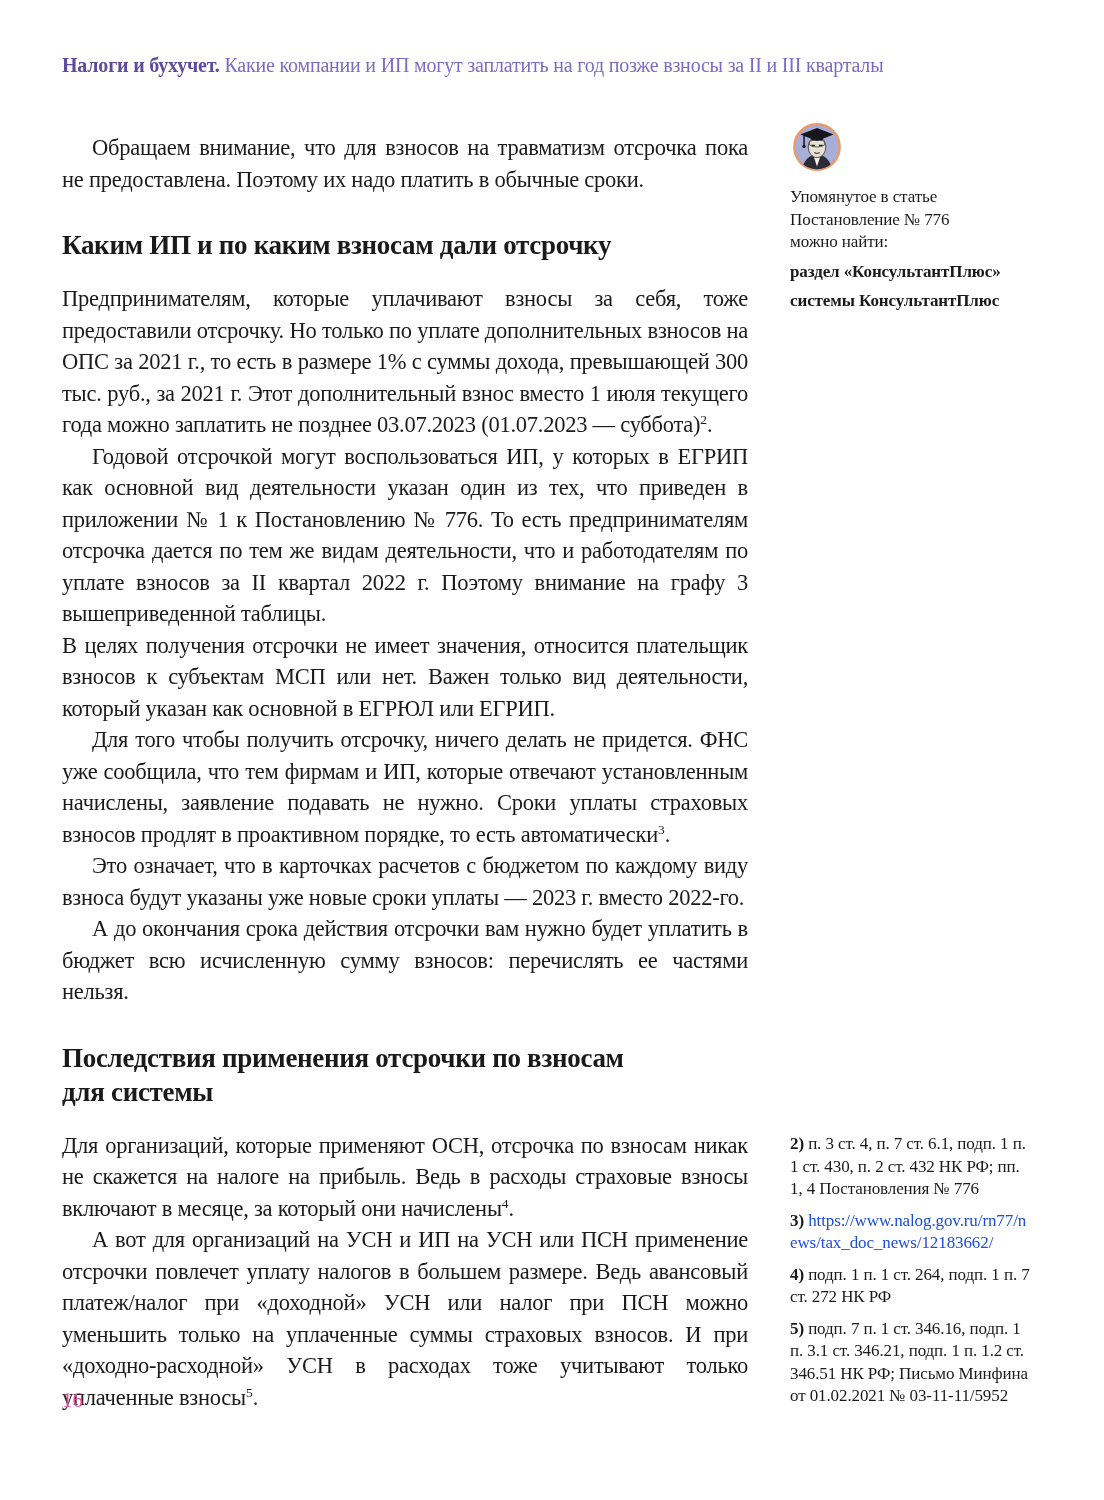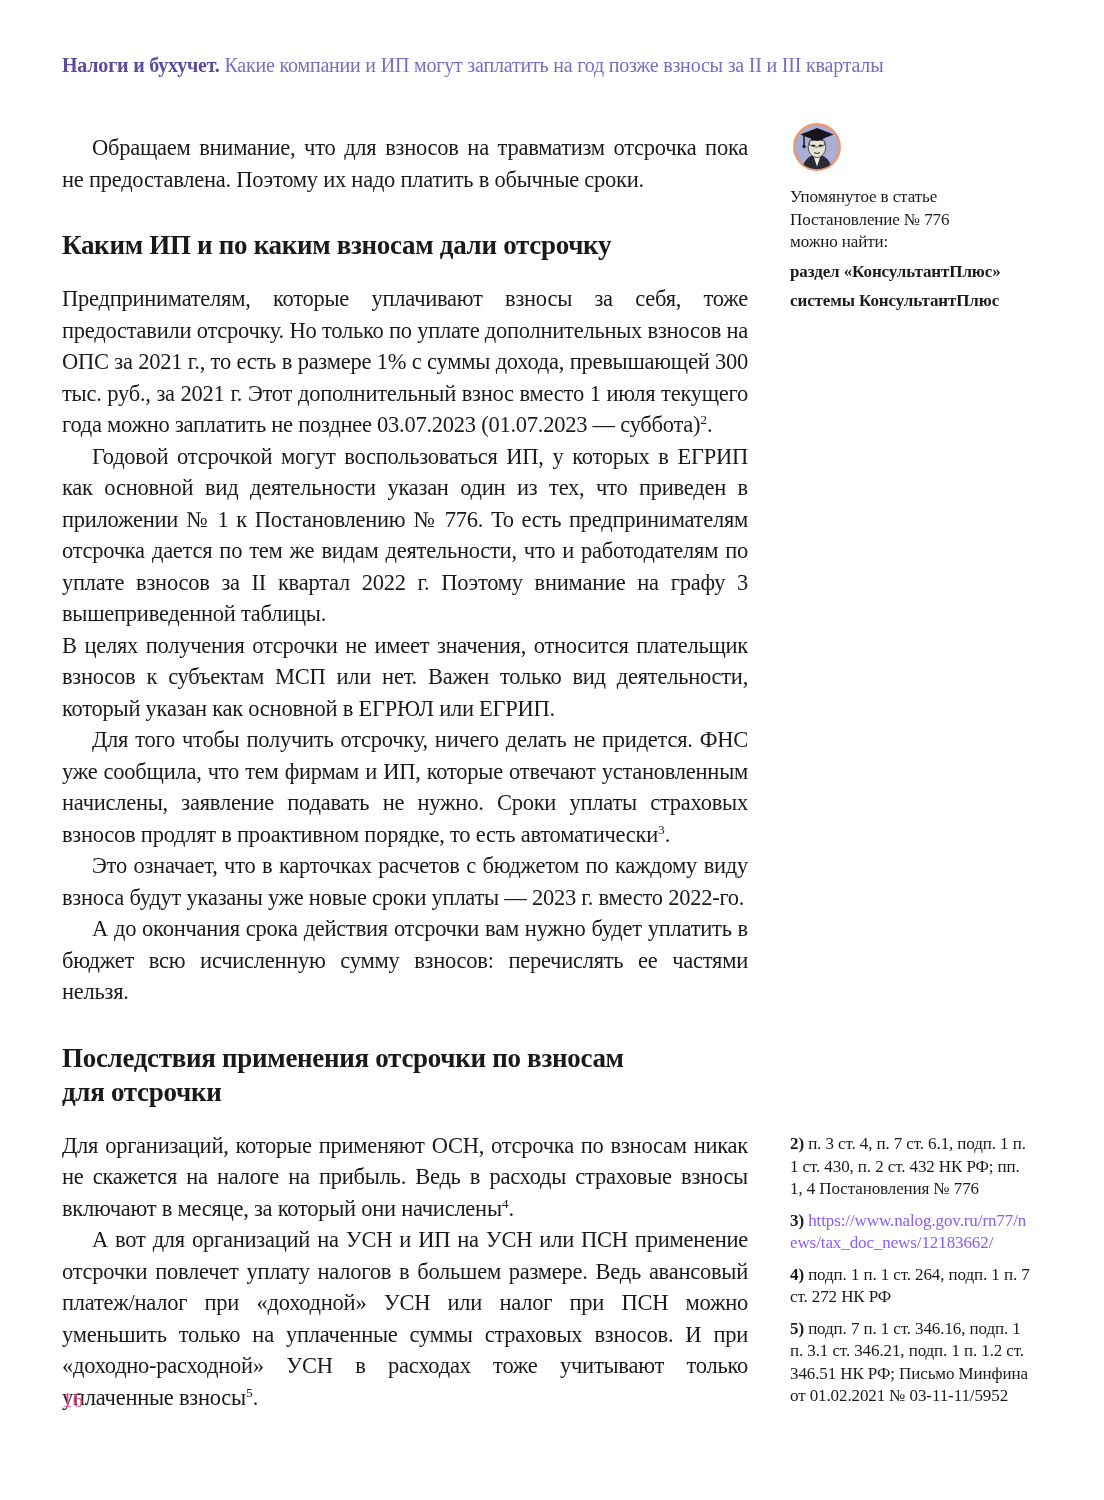--- a/index.html
+++ b/index.html
@@ -77,21 +77,21 @@
     left: 790px;
     top: 1133px;
     width: 240px;
     font-size: 17px;
     line-height: 22.5px;
     letter-spacing: -0.1px;
   }
   .fn { margin: 0 0 9px 0; }
   .fn b { font-weight: 700; }
   .fn a {
-    color: #8b5cf6;
+    color: #1d4ed8;
     text-decoration: none;
     word-break: break-all;
   }
 
   
   .pagenum {
     position: absolute;
     left: 62px;
     top: 1388px;
     font-size: 21px;
@@ -122,21 +122,21 @@
     <p class="p">В целях получения отсрочки не имеет значения, относится плательщик взносов к субъектам МСП или нет. Важен только вид деятельности, который указан как основной в ЕГРЮЛ или ЕГРИП.</p>
 
     <p class="p indent"><span>Для того чтобы получить отсрочку, ничего делать не придется. ФНС уже сообщила, что тем фирмам и ИП, которые отвечают установленным начислены, заявление подавать не нужно. Сроки уплаты страховых взносов продлят в проактивном порядке, то есть автоматически</span><sup>3</sup><span>.</span></p>
 
     <p class="p indent">Это означает, что в карточках расчетов с бюджетом по каждому виду взноса будут указаны уже новые сроки уплаты — 2023 г. вместо 2022-го.</p>
 
     <p class="p indent">А до окончания срока действия отсрочки вам нужно будет уплатить в бюджет всю исчисленную сумму взносов: перечислять ее частями нельзя.</p>
 
     <h2 class="h">
         <span class="hline">Последствия применения отсрочки по взносам</span>
-        <span class="hline">для отсрочки</span>
+        <span class="hline">для системы</span>
       </h2>
 
     <p class="p"><span>Для организаций, которые применяют ОСН, отсрочка по взносам никак не скажется на налоге на прибыль. Ведь в расходы страховые взносы включают в месяце, за который они начислены</span><sup>4</sup><span>.</span></p>
 
     <p class="p indent"><span>А вот для организаций на УСН и ИП на УСН или ПСН применение отсрочки повлечет уплату налогов в большем размере. Ведь авансовый платеж/налог при «доходной» УСН или налог при ПСН можно уменьшить только на уплаченные суммы страховых взносов. И при «доходно-расходной» УСН в расходах тоже учитывают только уплаченные взносы</span><sup>5</sup><span>.</span></p>
 
   </div>
 
   <div class="sidebar">
     <svg class="avatar" viewBox="0 0 54 54">

